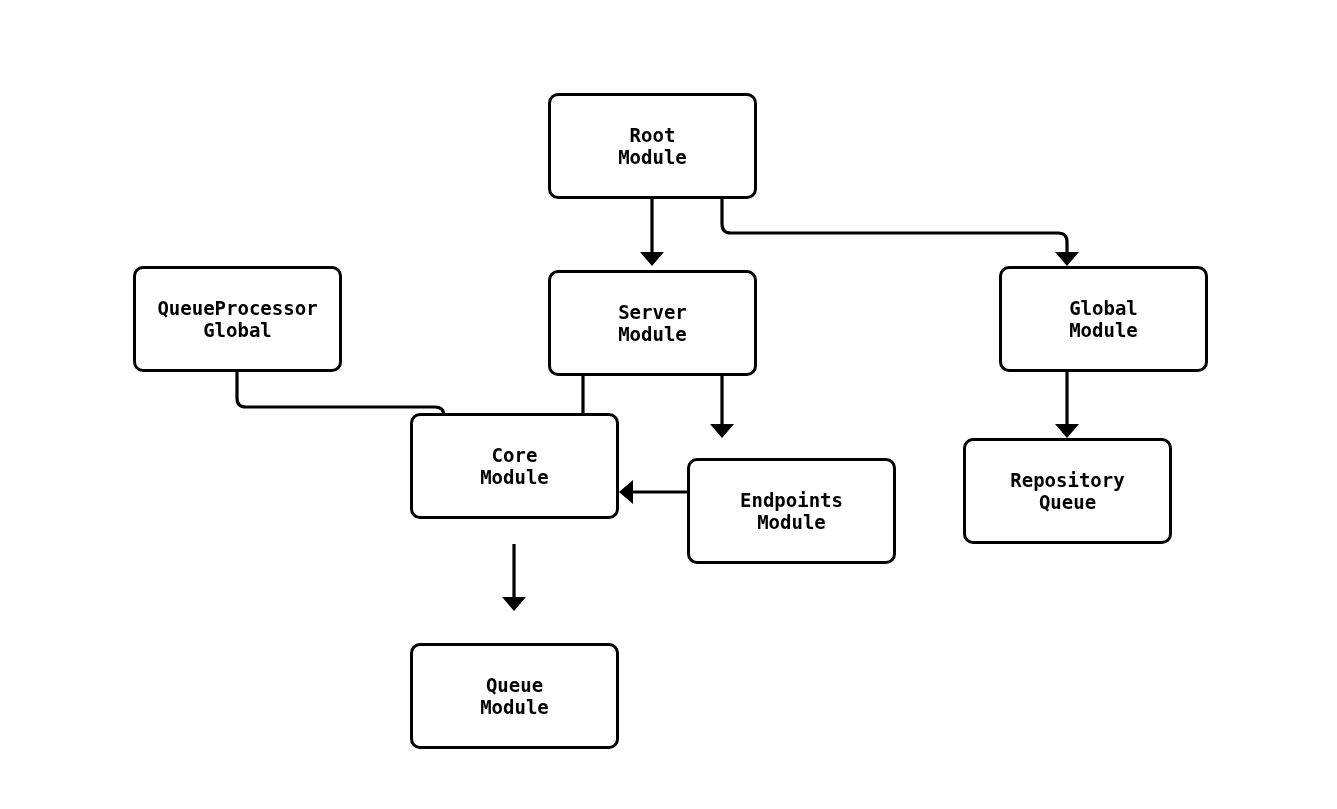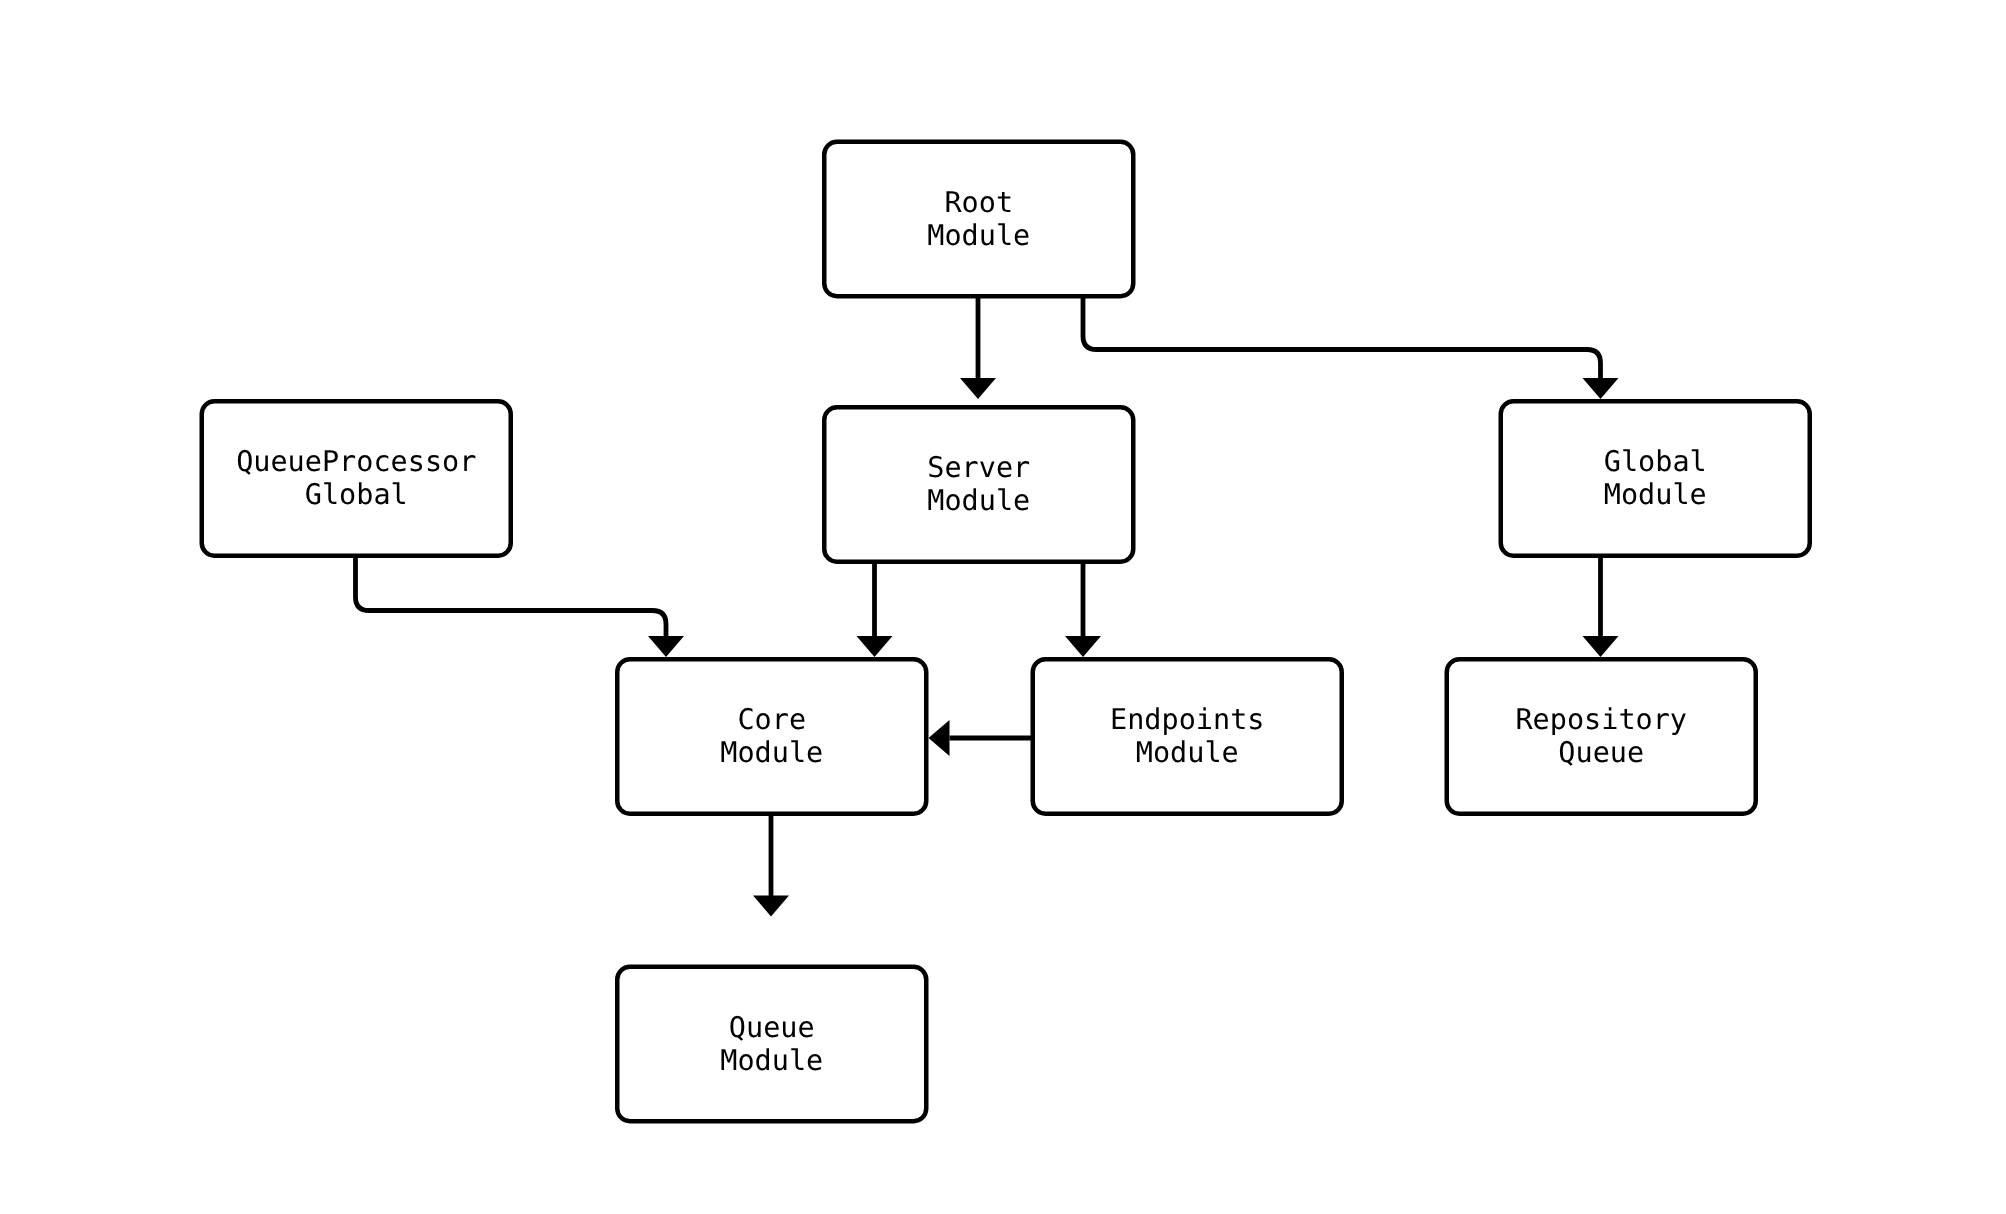--- a/index.html
+++ b/index.html
@@ -40,21 +40,21 @@
     background:var(--node-fill);
     border:3.2px solid var(--node-border);
     border-radius:10px;
     display:flex;
     align-items:center;
     justify-content:center;
     z-index:2;
   }
   .node-label{
     color:var(--text);
-    font-weight:normal;
+    font-weight:bold;
     font-size:19px;
     line-height:22px;
     text-align:center;
     white-space:pre-line;
   }
 </style>
 </head>
 <body>
 
 <div class="diagram">
@@ -116,26 +116,26 @@
   <div class="node" style="left:548px;top:270px">
     <span class="node-label">Server
 Module</span>
   </div>
 
   <div class="node" style="left:999px;top:266px">
     <span class="node-label">Global
 Module</span>
   </div>
 
-  <div class="node" style="left:410px;top:438px">
+  <div class="node" style="left:410px;top:413px">
     <span class="node-label">Core
 Module</span>
   </div>
 
-  <div class="node" style="left:687px;top:438px">
+  <div class="node" style="left:687px;top:458px">
     <span class="node-label">Endpoints
 Module</span>
   </div>
 
   <div class="node" style="left:963px;top:438px">
     <span class="node-label">Repository
 Queue</span>
   </div>
 
   <div class="node" style="left:410px;top:643px">

